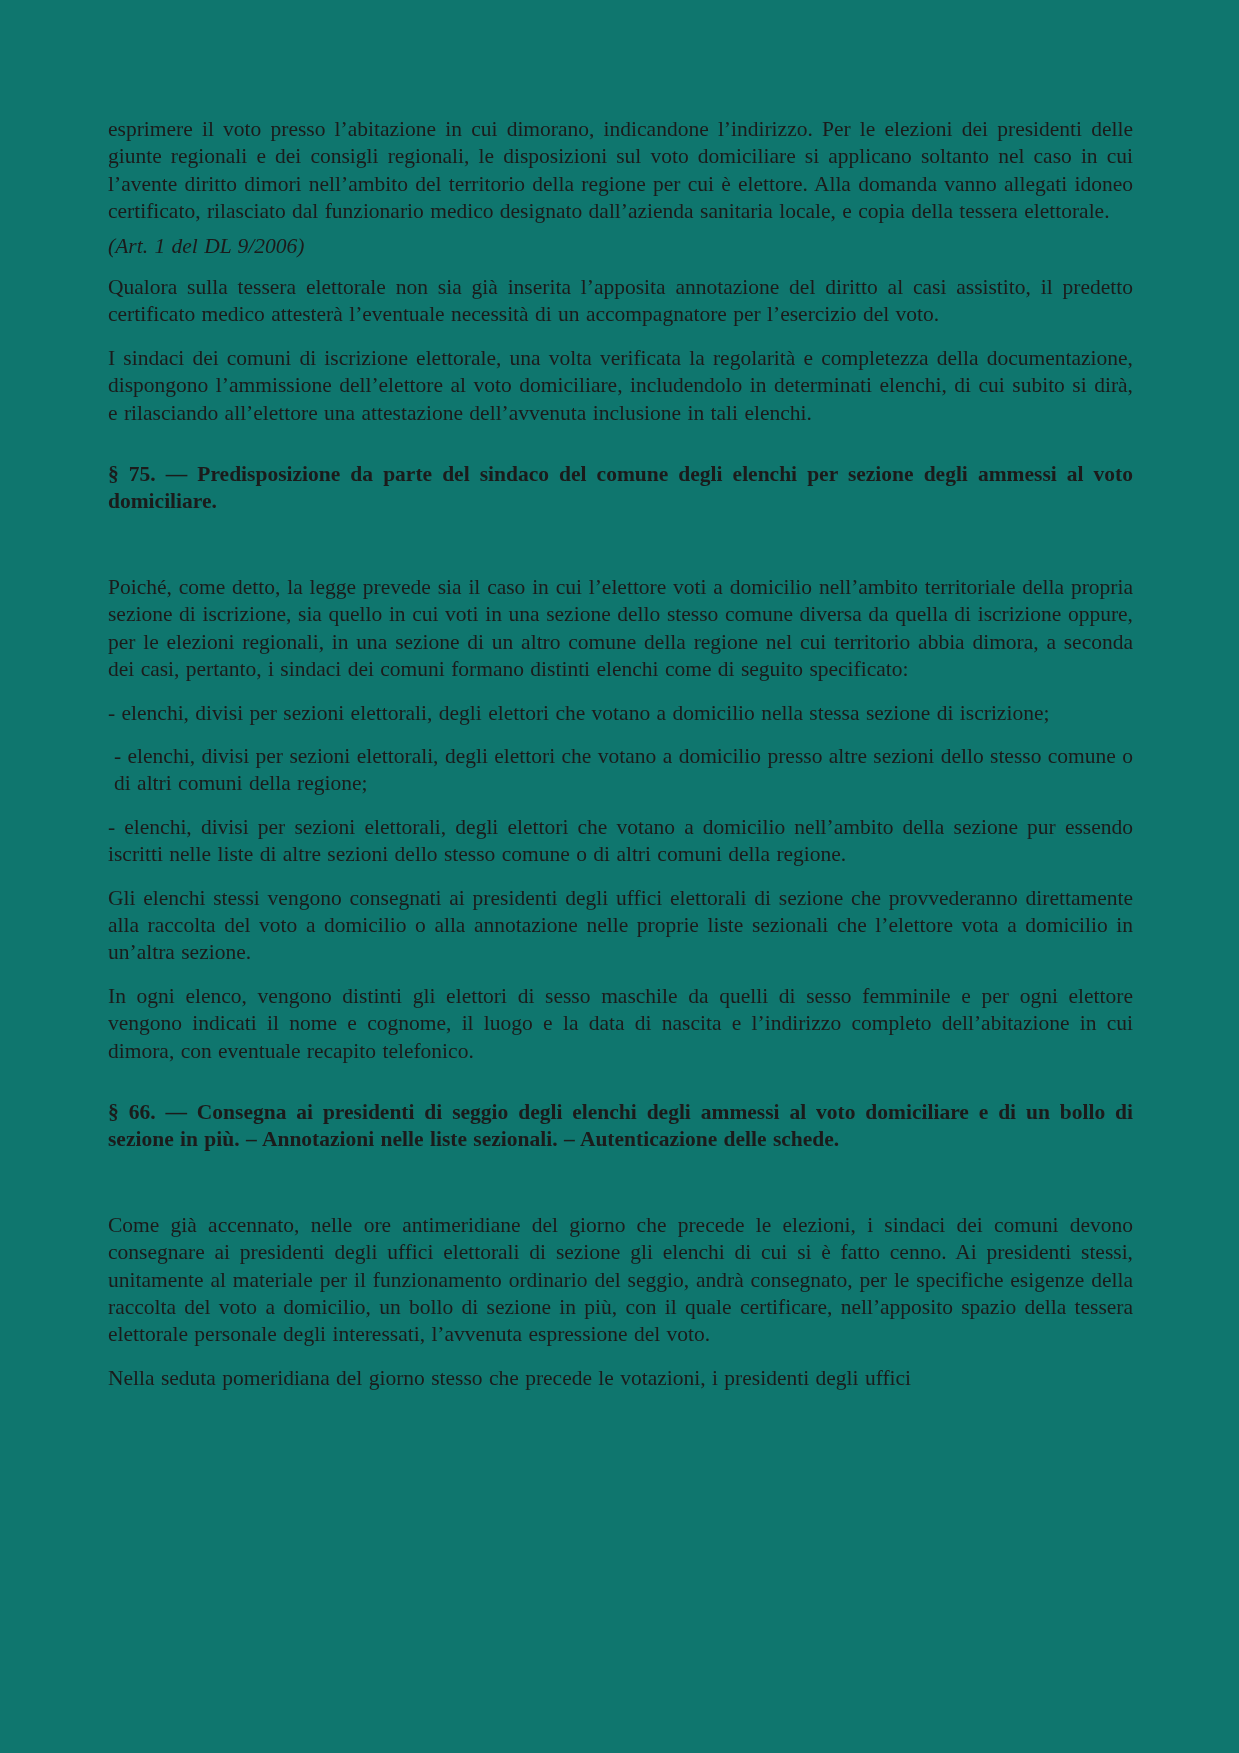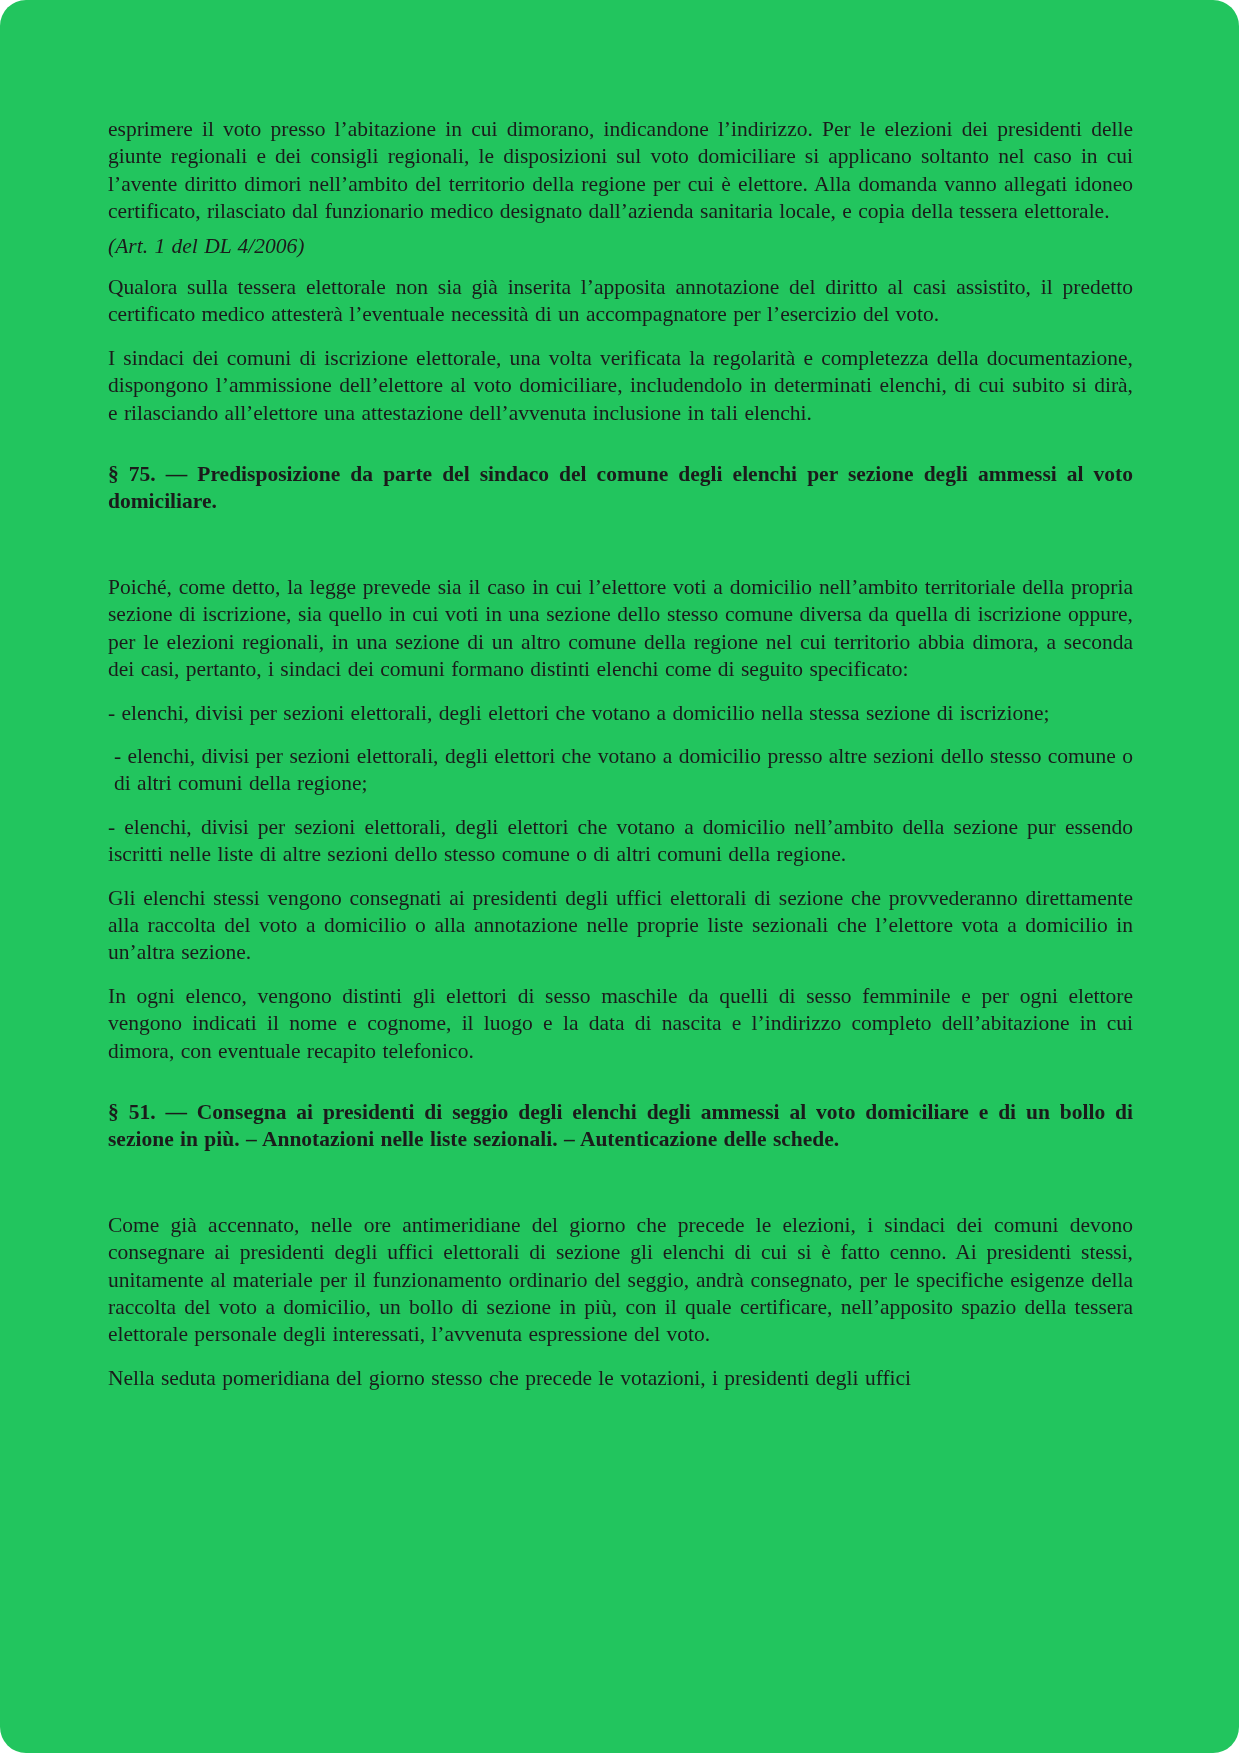--- a/index.html
+++ b/index.html
@@ -12,22 +12,21 @@
     height: 1753px;
     overflow: hidden;
     font-family: "Liberation Serif", "DejaVu Serif", serif;
     color: #1b1b1b;
   }
   .page {
     box-sizing: border-box;
     width: 1239px;
     height: 1753px;
     padding: 116px 106px 0 108px;
-    background: #22c55e;
-    border-radius: 26px;
+    background: #0f766e;
   }
   .para,
   .list-item,
   .heading,
   .note-italic {
     margin: 0 0 16px 0;
     font-size: 21.5px;
     line-height: 27.4px;
     text-align: justify;
     text-justify: inter-word;
@@ -51,39 +50,39 @@
     margin-bottom: 12px;
   }
 </style>
 </head>
 <body>
 
 <div class="page">
 
   <p class="para">esprimere il voto presso l’abitazione in cui dimorano, indicandone l’indirizzo. Per le elezioni dei presidenti delle giunte regionali e dei consigli regionali, le disposizioni sul voto domiciliare si applicano soltanto nel caso in cui l’avente diritto dimori nell’ambito del territorio della regione per cui è elettore. Alla domanda vanno allegati idoneo certificato, rilasciato dal funzionario medico designato dall’azienda sanitaria locale, e copia della tessera elettorale.</p>
 
-  <p class="note-italic">(Art. 1 del DL 4/2006)</p>
+  <p class="note-italic">(Art. 1 del DL 9/2006)</p>
 
   <p class="para">Qualora sulla tessera elettorale non sia già inserita l’apposita annotazione del diritto al casi assistito, il predetto certificato medico attesterà l’eventuale necessità di un accompagnatore per l’esercizio del voto.</p>
 
   <p class="para">I sindaci dei comuni di iscrizione elettorale, una volta verificata la regolarità e completezza della documentazione, dispongono l’ammissione dell’elettore al voto domiciliare, includendolo in determinati elenchi, di cui subito si dirà, e rilasciando all’elettore una attestazione dell’avvenuta inclusione in tali elenchi.</p>
 
   <p class="heading">§ 75. — Predisposizione da parte del sindaco del comune degli elenchi per sezione degli ammessi al voto domiciliare.</p>
 
   <p class="para">Poiché, come detto, la legge prevede sia il caso in cui l’elettore voti a domicilio nell’ambito territoriale della propria sezione di iscrizione, sia quello in cui voti in una sezione dello stesso comune diversa da quella di iscrizione oppure, per le elezioni regionali, in una sezione di un altro comune della regione nel cui territorio abbia dimora, a seconda dei casi, pertanto, i sindaci dei comuni formano distinti elenchi come di seguito specificato:</p>
 
   <p class="list-item">- elenchi, divisi per sezioni elettorali, degli elettori che votano a domicilio nella stessa sezione di iscrizione;</p>
 
   <p class="list-item indent-sm">- elenchi, divisi per sezioni elettorali, degli elettori che votano a domicilio presso altre sezioni dello stesso comune o di altri comuni della regione;</p>
 
   <p class="list-item">- elenchi, divisi per sezioni elettorali, degli elettori che votano a domicilio nell’ambito della sezione pur essendo iscritti nelle liste di altre sezioni dello stesso comune o di altri comuni della regione.</p>
 
   <p class="para">Gli elenchi stessi vengono consegnati ai presidenti degli uffici elettorali di sezione che provvederanno direttamente alla raccolta del voto a domicilio o alla annotazione nelle proprie liste sezionali che l’elettore vota a domicilio in un’altra sezione.</p>
 
   <p class="para">In ogni elenco, vengono distinti gli elettori di sesso maschile da quelli di sesso femminile e per ogni elettore vengono indicati il nome e cognome, il luogo e la data di nascita e l’indirizzo completo dell’abitazione in cui dimora, con eventuale recapito telefonico.</p>
 
-  <p class="heading">§ 51. — Consegna ai presidenti di seggio degli elenchi degli ammessi al voto domiciliare e di un bollo di sezione in più. – Annotazioni nelle liste sezionali. – Autenticazione delle schede.</p>
+  <p class="heading">§ 66. — Consegna ai presidenti di seggio degli elenchi degli ammessi al voto domiciliare e di un bollo di sezione in più. – Annotazioni nelle liste sezionali. – Autenticazione delle schede.</p>
 
   <p class="para">Come già accennato, nelle ore antimeridiane del giorno che precede le elezioni, i sindaci dei comuni devono consegnare ai presidenti degli uffici elettorali di sezione gli elenchi di cui si è fatto cenno. Ai presidenti stessi, unitamente al materiale per il funzionamento ordinario del seggio, andrà consegnato, per le specifiche esigenze della raccolta del voto a domicilio, un bollo di sezione in più, con il quale certificare, nell’apposito spazio della tessera elettorale personale degli interessati, l’avvenuta espressione del voto.</p>
 
   <p class="para last-line">Nella seduta pomeridiana del giorno stesso che precede le votazioni, i presidenti degli uffici</p>
 
 </div>
 
 </body></html>

